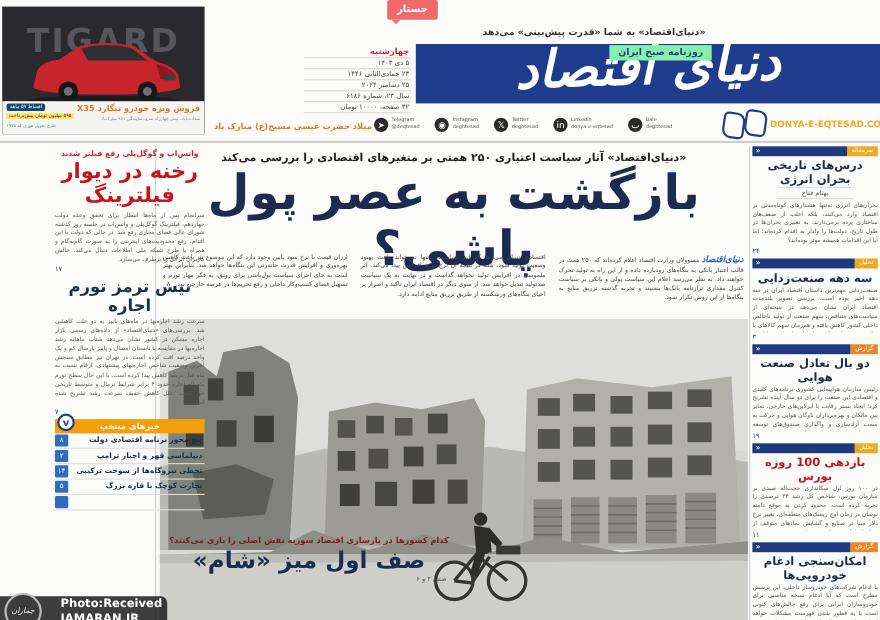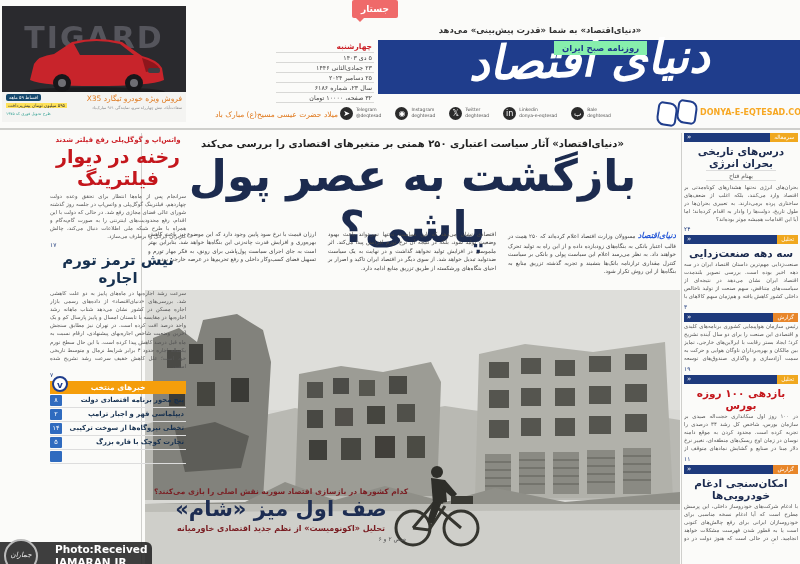--- a/index.html
+++ b/index.html
@@ -3,37 +3,37 @@
 <meta charset="utf-8">
 <style>
   html,body{margin:0;padding:0;overflow:hidden;background:#e9e9e7;}
   #page{position:relative;width:800px;height:564px;background:#fbfbf9;font-family:"DejaVu Sans",sans-serif;direction:rtl;overflow:hidden;}
   .abs{position:absolute;}
   .jt{text-align:justify;}
   
   #ad{left:2px;top:6px;width:184px;height:116px;background:#2a2a2e;overflow:hidden;}
   #ad .bgtxt{left:0;top:14px;width:184px;text-align:center;color:#55555c;font-weight:bold;font-size:30px;letter-spacing:2px;font-family:"DejaVu Sans",sans-serif;}
   #ad .strip{left:0;bottom:0;width:184px;height:30px;background:#f4f4f2;}
-  .ad-title{right:4px;top:2px;font-size:7.5px;font-weight:normal;color:#e07a1f;}
+  .ad-title{right:4px;top:2px;font-size:7.5px;font-weight:bold;color:#e07a1f;}
   .ad-sub{right:4px;top:13px;font-size:4px;color:#888;}
   .ad-badge{left:4px;top:2px;background:#16496e;color:#fff;font-size:4.5px;padding:1px 3px;border-radius:2px;}
   .ad-high{left:4px;top:11px;background:#ffe25a;color:#333;font-size:4.5px;padding:0 2px;}
   .ad-note{left:4px;top:19px;font-size:4px;color:#2a9d8f;}
   
   #ribbon{left:352px;top:0;width:46px;height:18px;background:#ef6a6a;color:#fff;font-size:9px;font-weight:bold;text-align:center;line-height:18px;border-radius:2px;}
   #ribbon:after{content:"";position:absolute;left:4px;top:18px;border:4px solid transparent;border-top-color:#ef6a6a;}
   #topper{left:400px;top:25px;width:280px;text-align:center;font-size:8.5px;font-weight:bold;color:#333;}
   #blueband{left:378px;top:40px;width:422px;height:54px;background:#1f3d8c;overflow:visible;}
   #mast-title{left:0;top:-8px;width:100%;text-align:center;color:#fff;font-size:47px;font-weight:bold;font-style:italic;font-family:"DejaVu Serif",serif;transform:rotate(-2deg);white-space:nowrap;}
   #badge-yellow{left:176px;top:1px;background:#86efac;color:#1f3d8c;font-size:8.5px;font-weight:bold;padding:2px 8px;}
   #dates{left:276px;top:41px;width:98px;font-size:6.3px;color:#444;}
   #dates .row{border-bottom:1px solid #d8d8d6;padding:1px 2px;text-align:right;white-space:nowrap;overflow:hidden;}
   #dates .row:first-child{color:#cc2229;font-weight:bold;font-size:7.5px;}
   
-  #greeting{right:462px;top:110px;font-size:7.5px;color:#e07a1f;font-weight:normal;}
+  #greeting{right:462px;top:110px;font-size:7.5px;color:#e07a1f;font-weight:bold;}
   #socialrow{left:340px;top:101px;width:312px;height:24px;direction:ltr;display:flex;align-items:center;gap:14px;}
   .soc{display:flex;align-items:center;gap:3px;}
   .soc .ic{width:13px;height:13px;border-radius:50%;background:#2b2b2b;color:#fff;font-size:8px;line-height:13px;text-align:center;flex:0 0 auto;font-family:"DejaVu Sans",sans-serif;}
   .soc .tx{font-size:4.5px;color:#555;line-height:1.25;}
   #logo-marks{left:655px;top:100px;width:44px;height:26px;direction:ltr;}
   .mark{position:absolute;width:16px;height:20px;border:2.5px solid #1f3d8c;border-radius:5px 8px 5px 8px;transform:rotate(8deg);background:#fff;}
   #website{left:700px;top:108px;width:98px;font-size:8px;font-weight:bold;color:#f7a823;direction:ltr;text-align:left;white-space:nowrap;}
   #hr-top{left:0;top:128px;width:800px;height:2px;background:#cfcfcc;}
   .vline{width:1px;background:#cfcfcc;top:133px;height:431px;}
   
@@ -249,21 +249,20 @@
         <path d="M288 212 L282 232 L288 234 L296 214 Z"></path>
         <path d="M300 190 L312 204 L308 208 L296 198 Z"></path>
       </g>
       <rect x="306" y="206" width="22" height="8" fill="#3a3a34"></rect>
     </svg>
   </div>
 
   <div id="caption" class="abs">
     <div id="cap-kicker">کدام کشورها در بازسازی اقتصاد سوریه نقش اصلی را بازی می‌کنند؟</div>
     <div id="cap-title">صف اول میز «شام»</div>
-    <div id="cap-sub">تحلیل «اکونومیست» از نظم جدید اقتصادی خاورمیانه</div>
     <div id="cap-pages">صص ۲ و ۶</div>
   </div>
 
   <div id="rightcol" class="abs">
 
     <div class="r-item">
       <div class="r-head">
           <span class="r-tag" style="background:#f0a81f">سرمقاله</span>
           <span class="r-bar">«</span>
         </div>
@@ -281,30 +280,31 @@
       <div class="r-title">سه دهه صنعت‌زدایی</div>
       <div class="r-body jt">صنعت‌زدایی مهم‌ترین داستان اقتصاد ایران در سه دهه اخیر بوده است. بررسی تصویر بلندمدت اقتصاد ایران نشان می‌دهد در نتیجه‌ای از سیاست‌های متناقض، سهم صنعت از تولید ناخالص داخلی کشور کاهش یافته و هم‌زمان سهم کالاهای با فناوری متوسط و بالا نیز از کل تولید کشور کاهش یافته است.</div>
       <div class="r-page">۳</div>
     </div>
 
     <div class="r-item">
       <div class="r-head">
           <span class="r-tag" style="background:#e8862a">گزارش</span>
           <span class="r-bar">«</span>
         </div>
+      <div class="r-title">دو بال تعادل صنعت هوایی</div>
       <div class="r-body jt">رئیس سازمان هواپیمایی کشوری برنامه‌های کلیدی و اقتصادی این صنعت را برای دو سال آینده تشریح کرد؛ ایجاد بستر رقابت با ایرلاین‌های خارجی، تمایز بین مالکان و بهره‌برداران ناوگان هوایی و حرکت به سمت آزادسازی و واگذاری صندوق‌های توسعه بخشی از جمله اجرای این برنامه چندوجهی است.</div>
       <div class="r-page">۱۹</div>
     </div>
 
     <div class="r-item">
       <div class="r-head">
           <span class="r-tag" style="background:#f0a81f">تحلیل</span>
           <span class="r-bar">«</span>
         </div>
-      <div class="r-title red">بازدهی ۱۰۰ روزه بورس</div>
+      <div class="r-title red">بازدهی 100 روزه بورس</div>
       <div class="r-body jt">در ۱۰۰ روز اول سکانداری حجت‌اله صیدی بر سازمان بورس، شاخص کل رشد ۳۴ درصدی را تجربه کرده است. محدود کردن به موقع دامنه نوسان در زمان اوج ریسک‌های منطقه‌ای، تغییر نرخ دلار مبنا در صنایع و گشایش نمادهای متوقف از جمله اقدامات مهم این دوره است.</div>
       <div class="r-page">۱۱</div>
     </div>
 
     <div class="r-item">
       <div class="r-head">
           <span class="r-tag" style="background:#e8862a">گزارش</span>
           <span class="r-bar">«</span>
         </div>
       <div class="r-title">امکان‌سنجی ادغام خودرویی‌ها</div>

